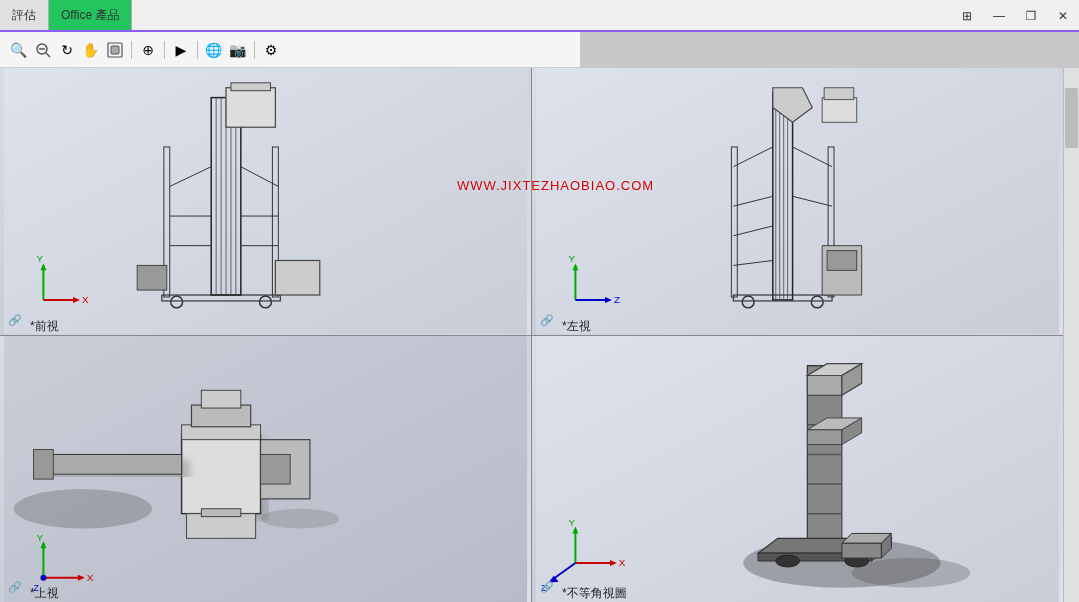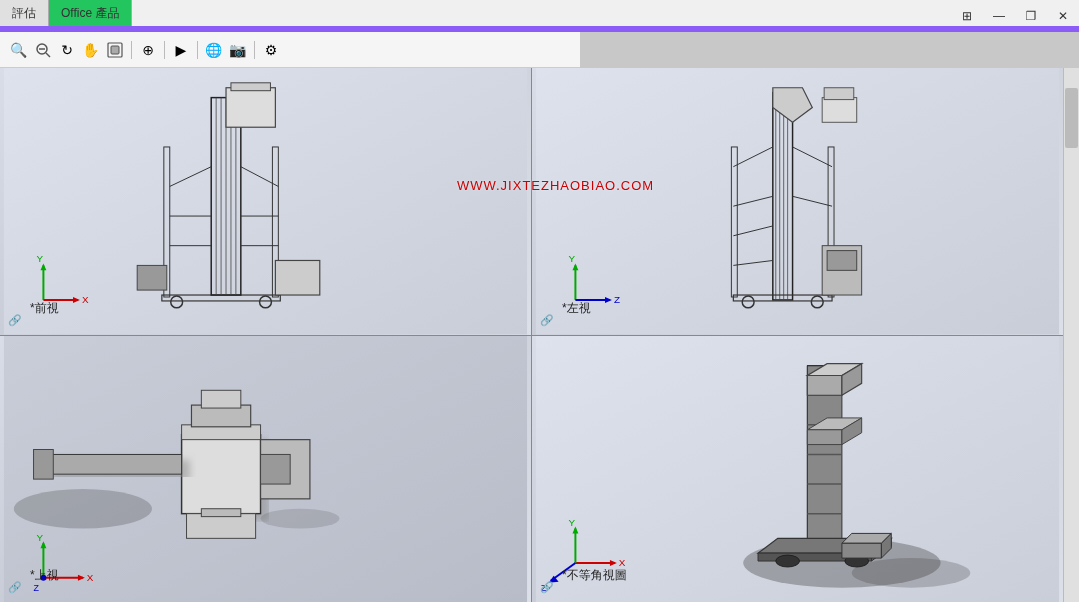--- a/index.html
+++ b/index.html
@@ -13,21 +13,21 @@
     }
 
     
     .title-bar {
       position: absolute;
       top: 0;
       left: 0;
       width: 100%;
       height: 32px;
       background: #f0f0f0;
-      border-bottom: 6px solid #8b5cf6;
+      border-bottom: 2px solid #8b5cf6;
       display: flex;
       align-items: flex-end;
       z-index: 10;
     }
 
     .tab {
       height: 100%;
       padding: 0 12px;
       display: flex;
       align-items: center;
@@ -114,21 +114,21 @@
 
     .viewport {
       position: relative;
       background: linear-gradient(135deg, #d8dde8 0%, #c5cad5 40%, #dce0e8 100%);
       overflow: hidden;
     }
 
     
     .viewport-label {
       position: absolute;
-      bottom: 18px;
+      bottom: 0;
       left: 30px;
       font-size: 12px;
       color: #222;
       font-weight: normal;
     }
 
     
     .watermark {
       position: absolute;
       top: 50%;

